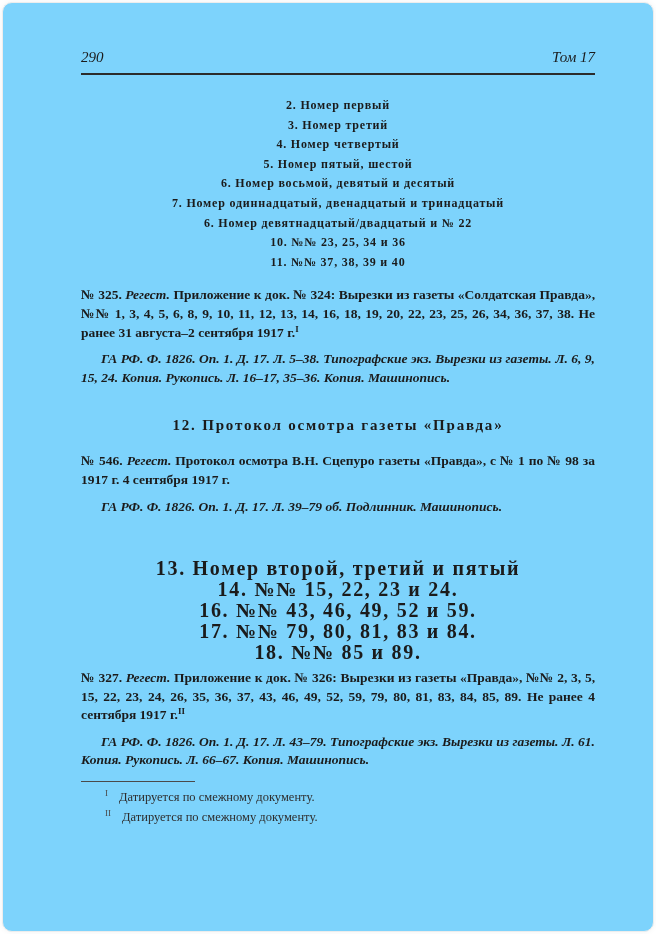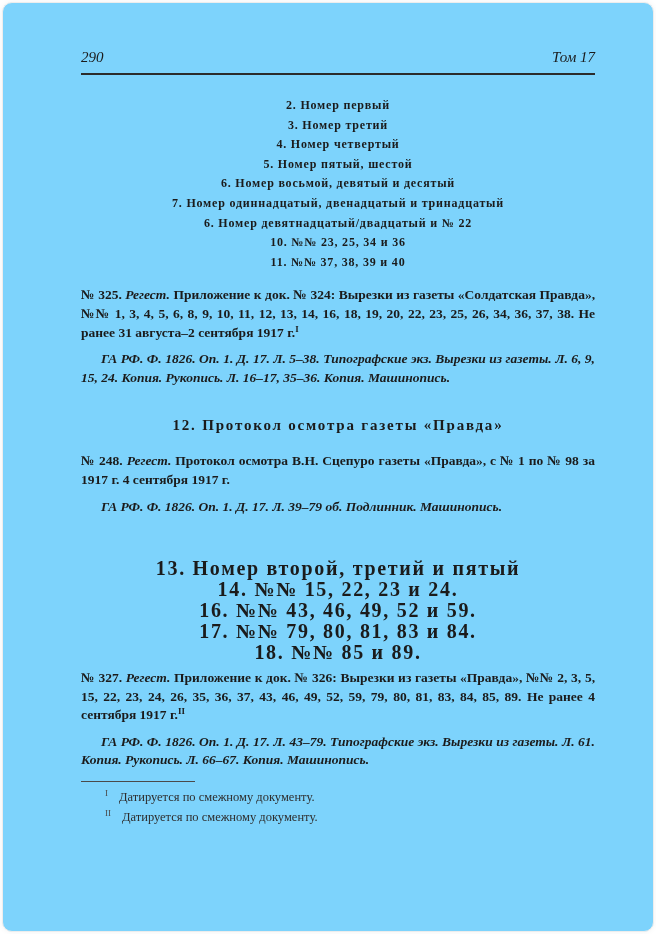--- a/index.html
+++ b/index.html
@@ -129,21 +129,21 @@
       <div>10. №№ 23, 25, 34 и 36</div>
       <div>11. №№ 37, 38, 39 и 40</div>
     </div>
 
     <p class="entry mt-entry-325"><span>№ 325.</span> <span class="regest">Регест.</span> <span>Приложение к док. № 324: Вырезки из газеты «Солдатская Правда», №№ 1, 3, 4, 5, 6, 8, 9, 10, 11, 12, 13, 14, 16, 18, 19, 20, 22, 23, 25, 26, 34, 36, 37, 38. Не ранее 31 августа–2 сентября 1917 г.</span><sup class="fn-ref">I</sup></p>
 
     <p class="archive">ГА РФ. Ф. 1826. Оп. 1. Д. 17. Л. 5–38. Типографские экз. Вырезки из газеты. Л. 6, 9, 15, 24. Копия. Рукопись. Л. 16–17, 35–36. Копия. Машинопись.</p>
 
     <h2 class="section-heading">12. Протокол осмотра газеты «Правда»</h2>
 
-    <p class="entry mt-entry-326"><span>№ 248.</span> <span class="regest">Регест.</span> <span>Протокол осмотра В.Н. Сцепуро газеты «Правда», с № 1 по № 98 за 1917 г. 4 сентября 1917 г.</span></p>
+    <p class="entry mt-entry-326"><span>№ 546.</span> <span class="regest">Регест.</span> <span>Протокол осмотра В.Н. Сцепуро газеты «Правда», с № 1 по № 98 за 1917 г. 4 сентября 1917 г.</span></p>
 
     <p class="archive">ГА РФ. Ф. 1826. Оп. 1. Д. 17. Л. 39–79 об. Подлинник. Машинопись.</p>
 
     <div class="toc toc-2">
       <div>13. Номер второй, третий и пятый</div>
       <div>14. №№ 15, 22, 23 и 24.</div>
       <div>16. №№ 43, 46, 49, 52 и 59.</div>
       <div>17. №№ 79, 80, 81, 83 и 84.</div>
       <div>18. №№ 85 и 89.</div>
     </div>

